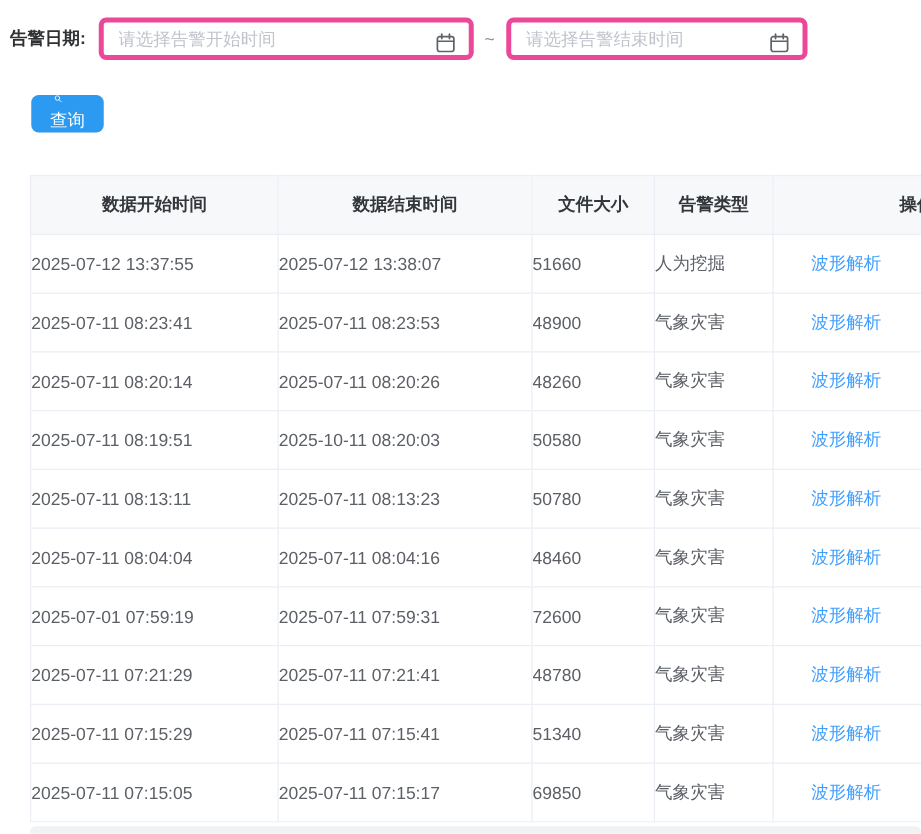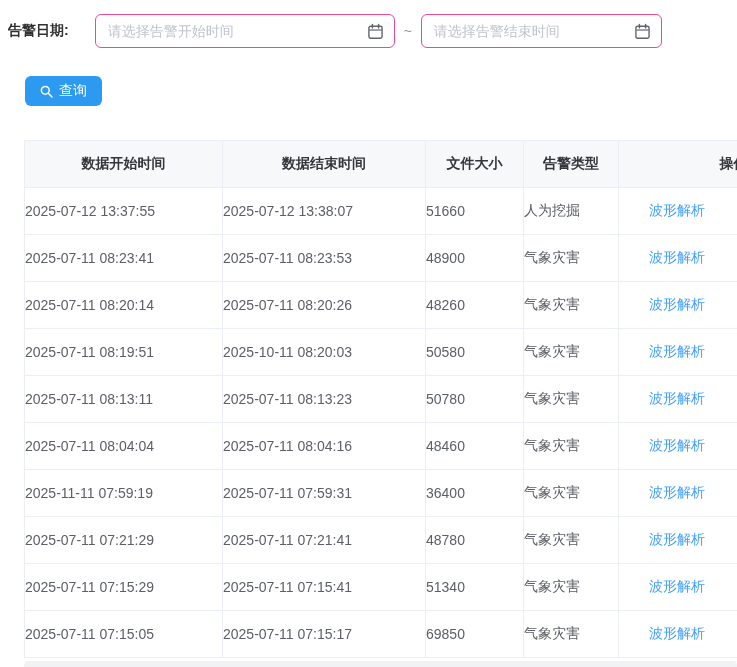--- a/index.html
+++ b/index.html
@@ -14,27 +14,27 @@
   
   .filter-row {
     display: flex;
     align-items: center;
     padding: 14px 0 0 8px;
     height: 48px;
   }
   .filter-label {
     font-weight: bold;
     color: #303133;
-    margin-right: 26px;
+    margin-right: 10px;
     white-space: nowrap;
   }
   .date-input {
     position: relative;
     height: 34px;
-    border: 1px solid #ec4899;
+    border: 4px solid #ec4899;
     border-radius: 6px;
     background: #fff;
     display: flex;
     align-items: center;
   }
   .date-input.start { width: 300px; }
   .date-input.end   { width: 241px; }
   .date-input input {
     width: 100%;
     height: 100%;
@@ -58,31 +58,31 @@
   .range-sep { margin: 0 9px; color: #909399; }
 
   
   .btn-row {
     display: flex;
     align-items: center;
     margin: 28px 0 0 25px;
   }
   .btn {
     display: inline-flex;
-    align-items: center;
     gap: 6px;
     height: 30px;
     padding: 0 15px;
     background: #2b9af0;
     color: #ffffff;
     font-size: 14px;
     font-family: inherit;
     border: none;
     border-radius: 6px;
     cursor: pointer;
+    flex-direction: column;
   }
   .btn + .btn { margin-left: 13px; }
   .btn svg { display: block; }
 
   
   .table-wrap {
     margin: 34px 0 0 24px;
     width: 713px;
     overflow: hidden;
   }
@@ -222,23 +222,23 @@
           <td class="op-cell"><a class="wave-link">波形解析</a></td>
         </tr>
         <tr>
           <td>2025-07-11 08:04:04</td>
           <td>2025-07-11 08:04:16</td>
           <td>48460</td>
           <td>气象灾害</td>
           <td class="op-cell"><a class="wave-link">波形解析</a></td>
         </tr>
         <tr>
-          <td>2025-11-11 07:59:19</td>
+          <td>2025-07-01 07:59:19</td>
           <td>2025-07-11 07:59:31</td>
-          <td>36400</td>
+          <td>72600</td>
           <td>气象灾害</td>
           <td class="op-cell"><a class="wave-link">波形解析</a></td>
         </tr>
         <tr>
           <td>2025-07-11 07:21:29</td>
           <td>2025-07-11 07:21:41</td>
           <td>48780</td>
           <td>气象灾害</td>
           <td class="op-cell"><a class="wave-link">波形解析</a></td>
         </tr>

